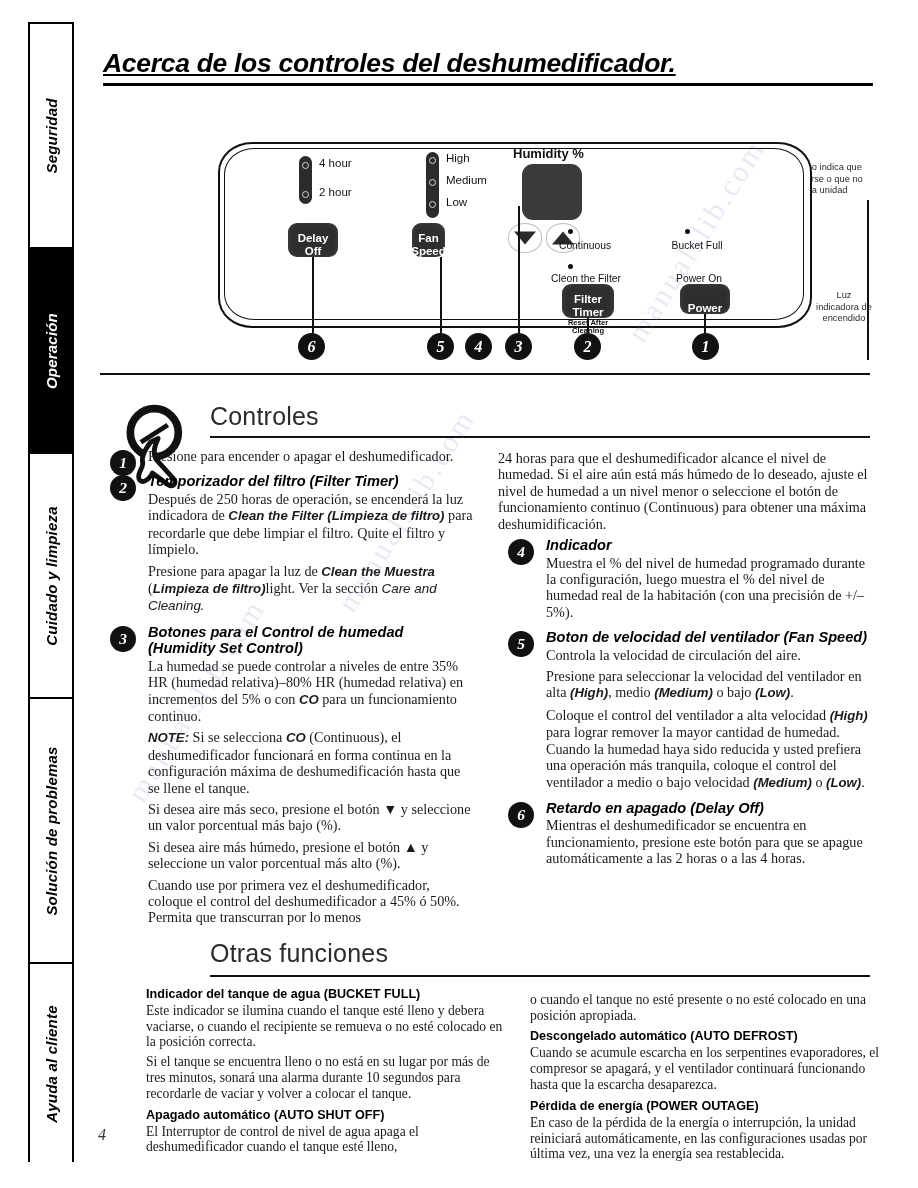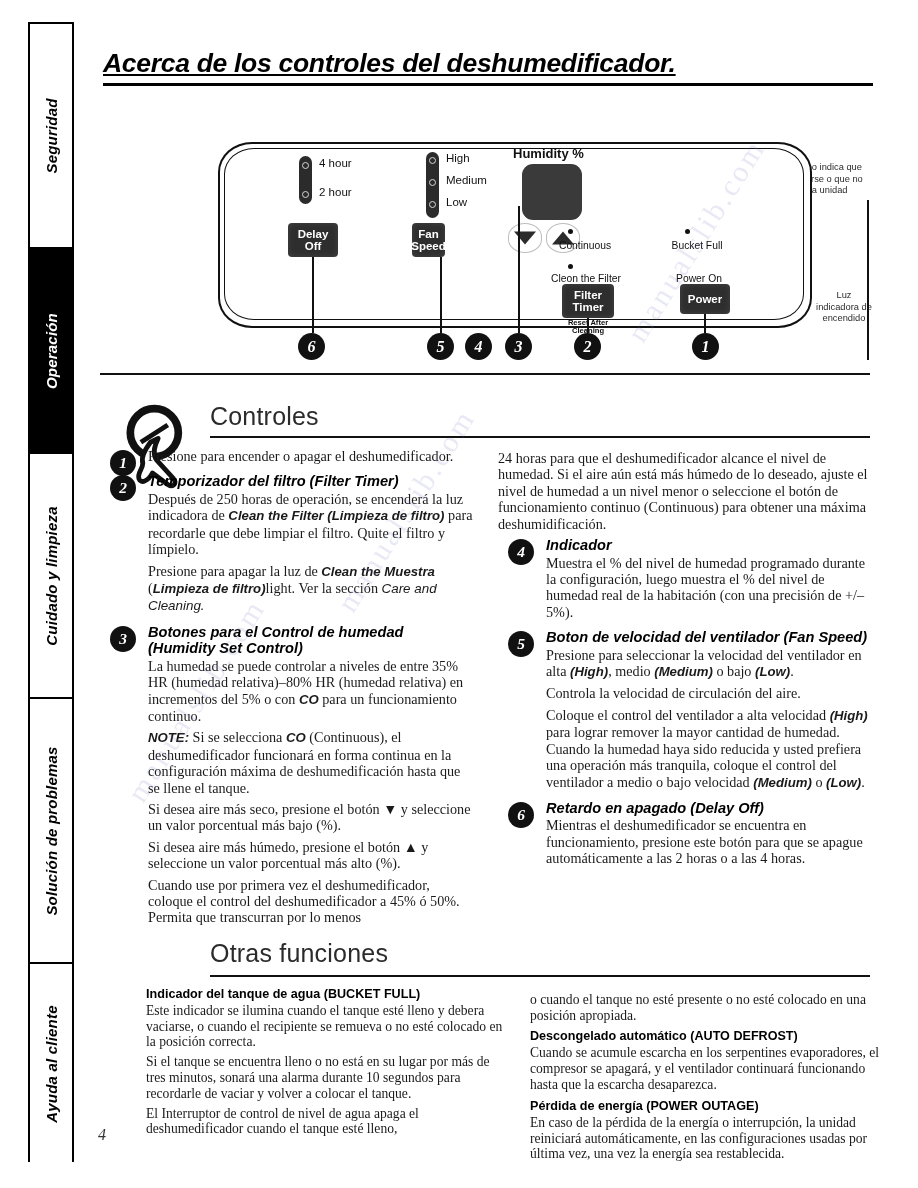--- a/index.html
+++ b/index.html
@@ -39,23 +39,23 @@
       border:2px solid #111;border-radius:34px/30px;background:#fff;}
   #panel-inner{position:absolute;left:124px;top:58px;width:578px;height:170px;
       border:1.4px solid #111;border-radius:30px/26px;
       border-top-color:#111;background:transparent;}
 
   .led-strip{position:absolute;width:13px;background:#2b2b2b;border-radius:7px;}
   .led-dot{position:absolute;width:7px;height:7px;border-radius:50%;
       border:1.3px solid #d8d8d8;background:#2b2b2b;box-sizing:border-box;}
   .led-label{position:absolute;font-size:11.5px;color:#111;}
 
-  .btn{position:absolute;background:#2e2e2e;color:#fff;border-radius:4px;
+  .btn{position:absolute;background:#2e2e2e;color:#fff;border-radius:9px;
       text-align:center;font-weight:bold;font-size:11.5px;line-height:12.5px;
-      display:flex;align-items:center;justify-content:center;
+      display:flex;align-items:flex-end;justify-content:center;
       box-shadow:inset 0 0 6px rgba(255,255,255,.10);}
   .smalllbl{position:absolute;font-size:10.3px;color:#111;text-align:center;}
   .tinylbl{position:absolute;font-size:7.6px;color:#111;text-align:center;
       font-weight:bold;line-height:8.4px;}
   .dot-led{position:absolute;width:5px;height:5px;border-radius:50%;background:#111;}
 
   #humidity-label{position:absolute;font-size:13px;color:#111;font-weight:600;}
   #display-window{position:absolute;width:60px;height:56px;border-radius:11px;
       background:#3a3a3a;}
   .arrowbtn{position:absolute;width:34px;height:30px;}
@@ -293,42 +293,43 @@
     <div class="col">
       <p class="body" style="margin-top:2px;">24 horas para que el deshumedificador alcance el nivel de humedad. Si el aire aún está más húmedo de lo deseado, ajuste el nivel de humedad a un nivel menor o seleccione el botón de funcionamiento continuo (Continuous) para obtener una máxima deshumidificación.</p>
       <div class="item">
         <div class="bullet">4</div>
         <h4>Indicador</h4>
         <p class="body">Muestra el % del nivel de humedad programado durante la configuración, luego muestra el % del nivel de humedad real de la habitación (con una precisión de +/–5%).</p>
       </div>
       <div class="item">
         <div class="bullet">5</div>
         <h4>Boton de velocidad del ventilador (Fan Speed)</h4>
+        <p class="body">Controla la velocidad de circulación del aire.</p>
         <p class="body">Presione para seleccionar la velocidad del ventilador en alta <b>(High)</b>, medio <b>(Medium)</b> o bajo <b>(Low)</b>.</p>
-        <p class="body">Controla la velocidad de circulación del aire.</p>
         <p class="body">Coloque el control del ventilador a alta velocidad <b>(High)</b> para lograr remover la mayor cantidad de humedad. Cuando la humedad haya sido reducida y usted prefiera una operación más tranquila, coloque el control del ventilador a medio o bajo velocidad <b>(Medium)</b> o <b>(Low)</b>.</p>
       </div>
       <div class="item">
         <div class="bullet">6</div>
         <h4>Retardo en apagado (Delay Off)</h4>
         <p class="body">Mientras el deshumedificador se encuentra en funcionamiento, presione este botón para que se apague automáticamente a las 2 horas o a las 4 horas.</p>
       </div>
     </div>
   </div>
 
   <div style="position:relative;height:44px;margin-top:2px;">
     <div class="sec-head" style="position:absolute;left:110px;top:2px;">Otras funciones</div>
     <div class="sec-rule" style="position:absolute;left:110px;top:38px;width:660px;"></div>
   </div>
 
   <div class="cols">
     <div class="col of of-block">
       <h5>Indicador del tanque de agua (BUCKET FULL)</h5>
       <p>Este indicador se ilumina cuando el tanque esté lleno y debera vaciarse, o cuando el recipiente se remueva o no esté colocado en la posición correcta.</p>
       <p>Si el tanque se encuentra lleno o no está en su lugar por más de tres minutos, sonará una alarma durante 10 segundos para recordarle de vaciar y volver a colocar el tanque.</p>
+      <h5>Apagado automático (AUTO SHUT OFF)</h5>
       <p>El Interruptor de control de nivel de agua apaga el deshumedificador cuando el tanque esté lleno,</p>
     </div>
     <div class="col of of-block right">
       <p style="margin-top:11px;">o cuando el tanque no esté presente o no esté colocado en una posición apropiada.</p>
       <h5>Descongelado automático (AUTO DEFROST)</h5>
       <p>Cuando se acumule escarcha en los serpentines evaporadores, el compresor se apagará, y el ventilador continuará funcionando hasta que la escarcha desaparezca.</p>
       <h5>Pérdida de energía (POWER OUTAGE)</h5>
       <p>En caso de la pérdida de la energía o interrupción, la unidad reiniciará automáticamente, en las configuraciones usadas por última vez, una vez la energía sea restablecida.</p>
     </div>
   </div>

